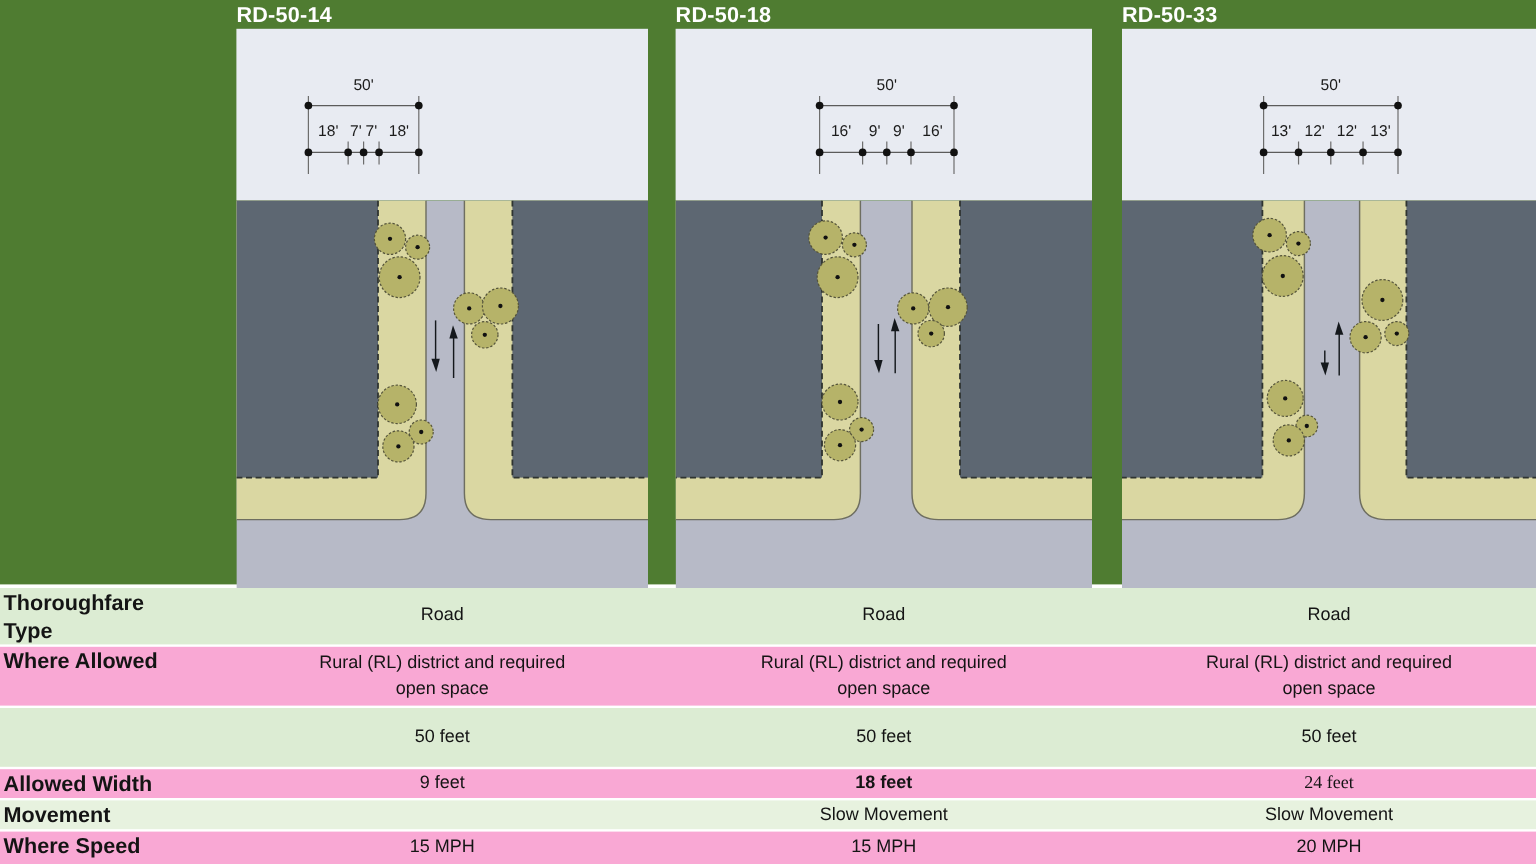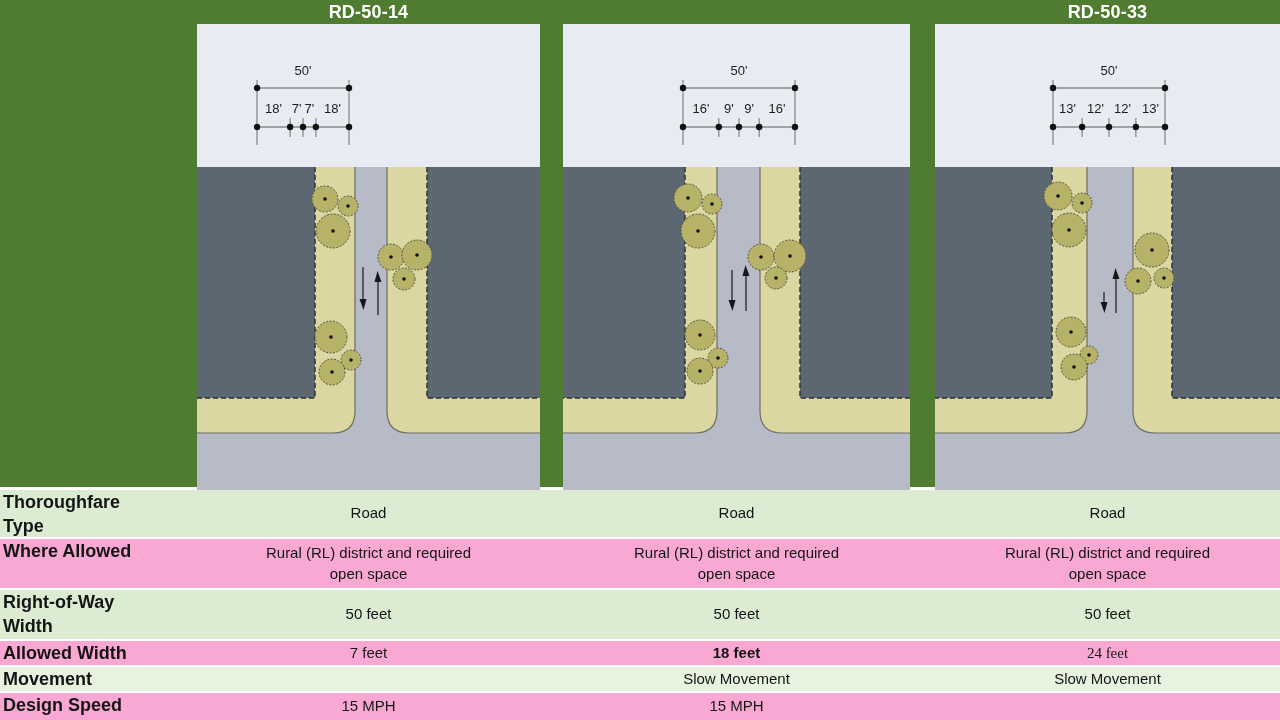--- a/index.html
+++ b/index.html
@@ -5,21 +5,21 @@
   html,body{margin:0;padding:0;}
   body{
     width:1280px;height:720px;position:relative;overflow:hidden;
     background:#4f7c31;
     font-family:"Liberation Sans",sans-serif;
     -webkit-font-smoothing:antialiased;
   }
   #stage{position:absolute;inset:0;}
   .panel-title{
     position:absolute;top:0;height:24px;line-height:24px;
-    text-align:center;color:#fff;font-weight:bold;font-size:18px;
+    color:#fff;font-weight:bold;font-size:18px;
     letter-spacing:.2px;
   }
   .panel{position:absolute;top:24px;height:346px;}
   .panel svg{display:block;}
   .dim-svg{background:#e8ebf2;}
   svg text{font-family:"Liberation Sans",sans-serif;}
   .dim-label{font-size:13px;fill:#1c1c1c;}
   #table{position:absolute;left:0;top:487px;width:1280px;height:233px;background:#ffffff;}
   .trow{position:absolute;left:0;width:100%;}
   .shade-light{background:#dcecd3;}
@@ -60,59 +60,61 @@
           <span>Rural (RL) district and required open space</span>
         </div>
         <div class="cell" style="left: 563px; width: 347px;">
           <span>Rural (RL) district and required open space</span>
         </div>
         <div class="cell" style="left: 935px; width: 345px;">
           <span>Rural (RL) district and required open space</span>
         </div>
       </div>
       <div class="trow shade-light" style="top: 103px; height: 49px;">
-        <div class="row-label">Right-of-Way Width</div>
         <div class="cell" style="left: 197px; width: 343px;">
           <span>50 feet</span>
         </div>
         <div class="cell" style="left: 563px; width: 347px;">
           <span>50 feet</span>
         </div>
         <div class="cell" style="left: 935px; width: 345px;">
           <span>50 feet</span>
         </div>
       </div>
       <div class="trow shade-dark" style="top: 154px; height: 24px;">
         <div class="row-label">Allowed Width</div>
         <div class="cell" style="left: 197px; width: 343px;">
-          <span>7 feet</span>
+          <span>9 feet</span>
         </div>
         <div class="cell" style="left: 563px; width: 347px; font-weight: bold;">
           <span>18 feet</span>
         </div>
         <div class="cell" style="left: 935px; width: 345px; font-family: Liberation Serif, serif;">
           <span>24 feet</span>
         </div>
       </div>
       <div class="trow shade-lighter" style="top: 180px; height: 24px;">
         <div class="row-label">Movement</div>
         <div class="cell" style="left: 563px; width: 347px;">
           <span>Slow Movement</span>
         </div>
         <div class="cell" style="left: 935px; width: 345px;">
           <span>Slow Movement</span>
         </div>
       </div>
       <div class="trow shade-dark" style="top: 206px; height: 27px;">
-        <div class="row-label">Design Speed</div>
+        <div class="row-label">Where Speed</div>
         <div class="cell" style="left: 197px; width: 343px;">
           <span>15 MPH</span>
         </div>
         <div class="cell" style="left: 563px; width: 347px;">
           <span>15 MPH</span>
+        </div>
+        <div class="cell" style="left: 935px; width: 345px;">
+          <span>20 MPH</span>
         </div>
       </div>
     </div>
 <div class="panel-title" style="left: 197px; width: 343px;">RD-50-14</div>
     <div class="panel" style="left: 197px; width: 343px;">
       <svg class="dim-svg" width="343" height="143" viewBox="0 0 343 143">
         <text x="106" y="51" text-anchor="middle" class="dim-label">50'</text>
         <line x1="60" y1="64" x2="152" y2="64" stroke="#5b5b5b" stroke-width="1"></line>
         <line x1="60" y1="103" x2="152" y2="103" stroke="#5b5b5b" stroke-width="1"></line>
         <line x1="60" y1="56" x2="60" y2="121" stroke="#6d6d6d" stroke-width="1"></line>
@@ -181,20 +183,21 @@
         <g>
           <line x1="166" y1="100" x2="166" y2="133" stroke="#14181c" stroke-width="1.2"></line>
           <polygon points="162.5,132 169.5,132 166.5,143" fill="#14181c"></polygon>
         </g>
         <g>
           <line x1="181" y1="114" x2="181" y2="148" stroke="#14181c" stroke-width="1.2"></line>
           <polygon points="177.5,115 184.5,115 180.5,104" fill="#14181c"></polygon>
         </g>
       </svg>
     </div>
+    <div class="panel-title" style="left: 563px; width: 347px;">RD-50-18</div>
     <div class="panel" style="left: 563px; width: 347px;">
       <svg class="dim-svg" width="347" height="143" viewBox="0 0 347 143">
         <text x="176" y="51" text-anchor="middle" class="dim-label">50'</text>
         <line x1="120" y1="64" x2="232" y2="64" stroke="#5b5b5b" stroke-width="1"></line>
         <line x1="120" y1="103" x2="232" y2="103" stroke="#5b5b5b" stroke-width="1"></line>
         <line x1="120" y1="56" x2="120" y2="121" stroke="#6d6d6d" stroke-width="1"></line>
         <circle cx="120" cy="64" r="3.2" fill="#111"></circle>
         <line x1="232" y1="56" x2="232" y2="121" stroke="#6d6d6d" stroke-width="1"></line>
         <circle cx="232" cy="64" r="3.2" fill="#111"></circle>
         <circle cx="120" cy="103" r="3.2" fill="#111"></circle>

